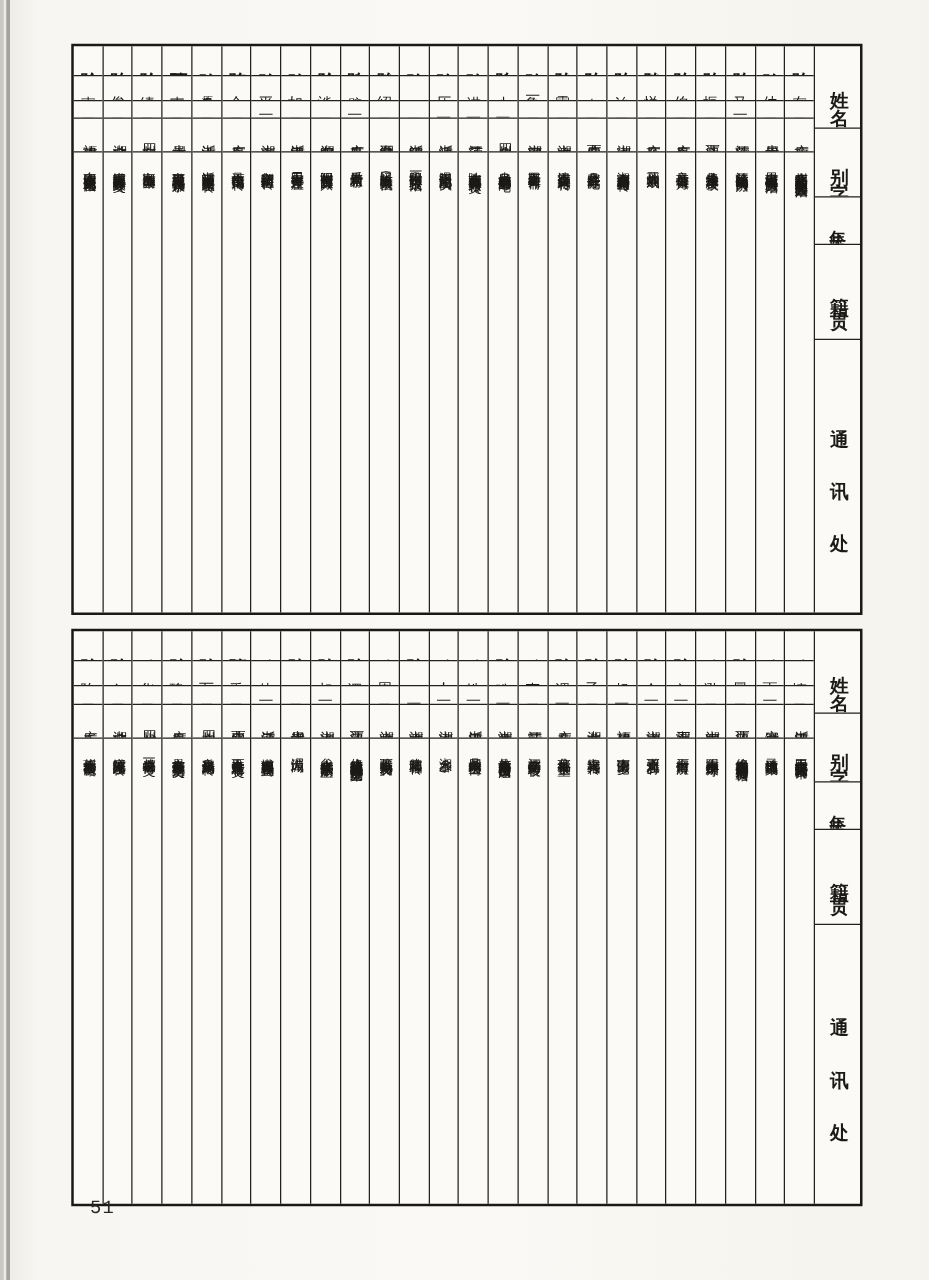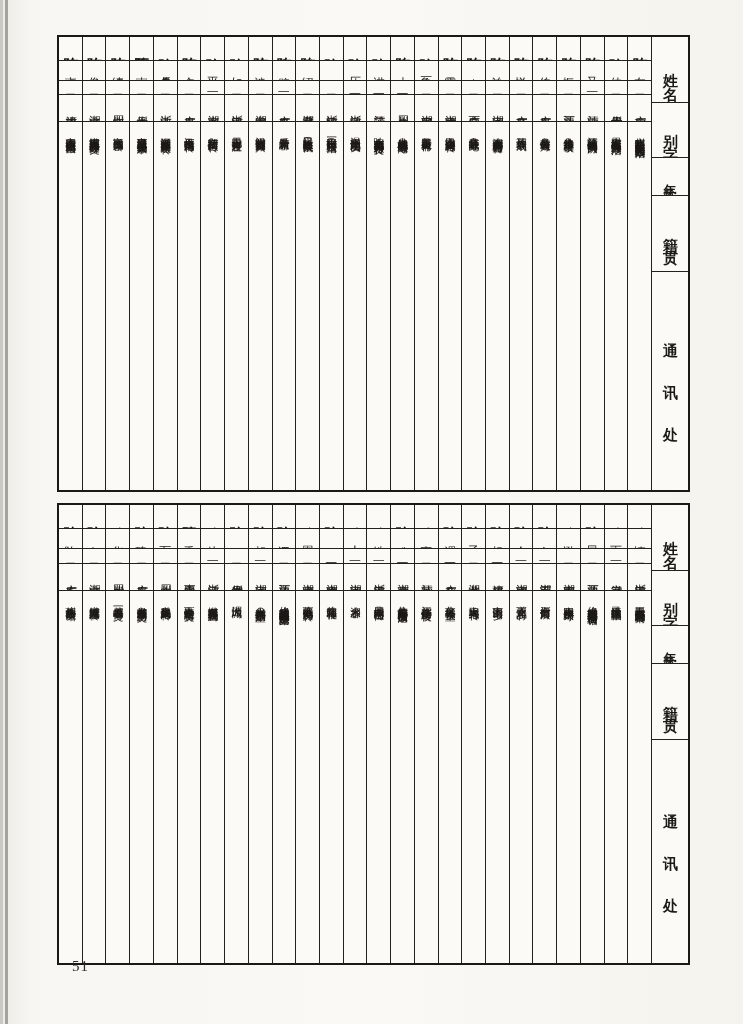--- a/index.html
+++ b/index.html
@@ -50,21 +50,21 @@
 
   .hdr-cell { font-weight:700; }
   .hdr-text { font-size:15px; font-weight:700; }
   .hdr-short { letter-spacing:14px; margin-top:10px; }
   .hdr-mid   { letter-spacing:12px; margin-top:8px; }
   .hdr-tall  { letter-spacing:42px; margin-top:26px; }
 
   .page-number {
     position:absolute; left:72px; top:958px;
     font-size:15px; letter-spacing:1px; color:#2a2826;
-    font-family:Liberation Serif, serif;
+    font-family:Liberation Mono, monospace;
     text-align:right;
   }
 </style>
 </head>
 <body>
 
 <div class="page">
   <div class="scan-edge2"></div>
   <div class="scan-edge"></div>
 

